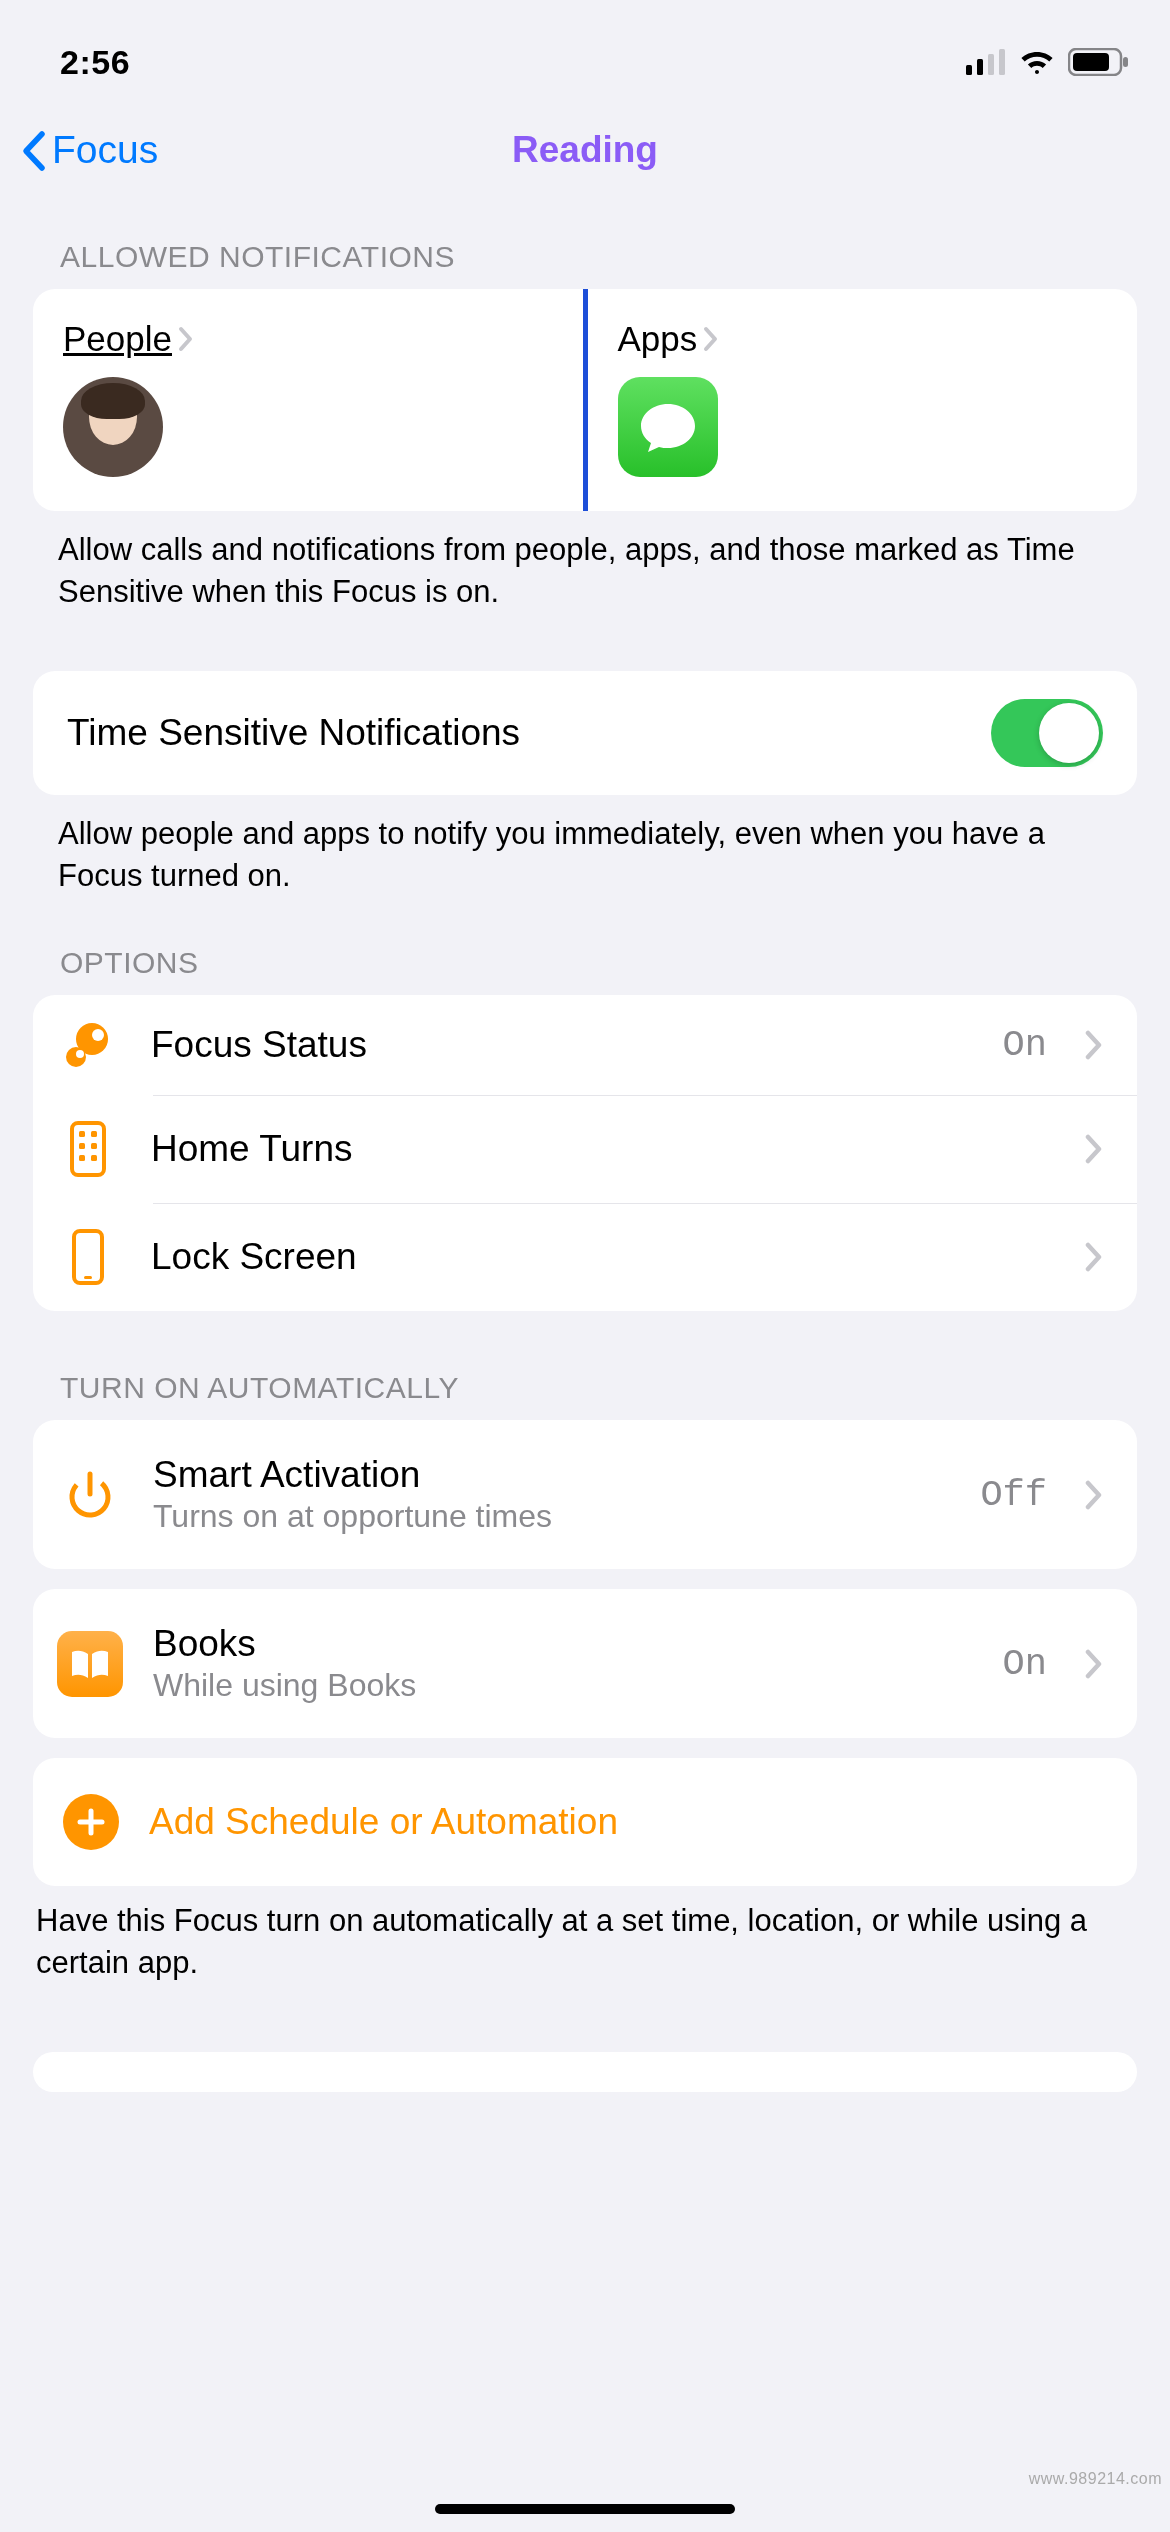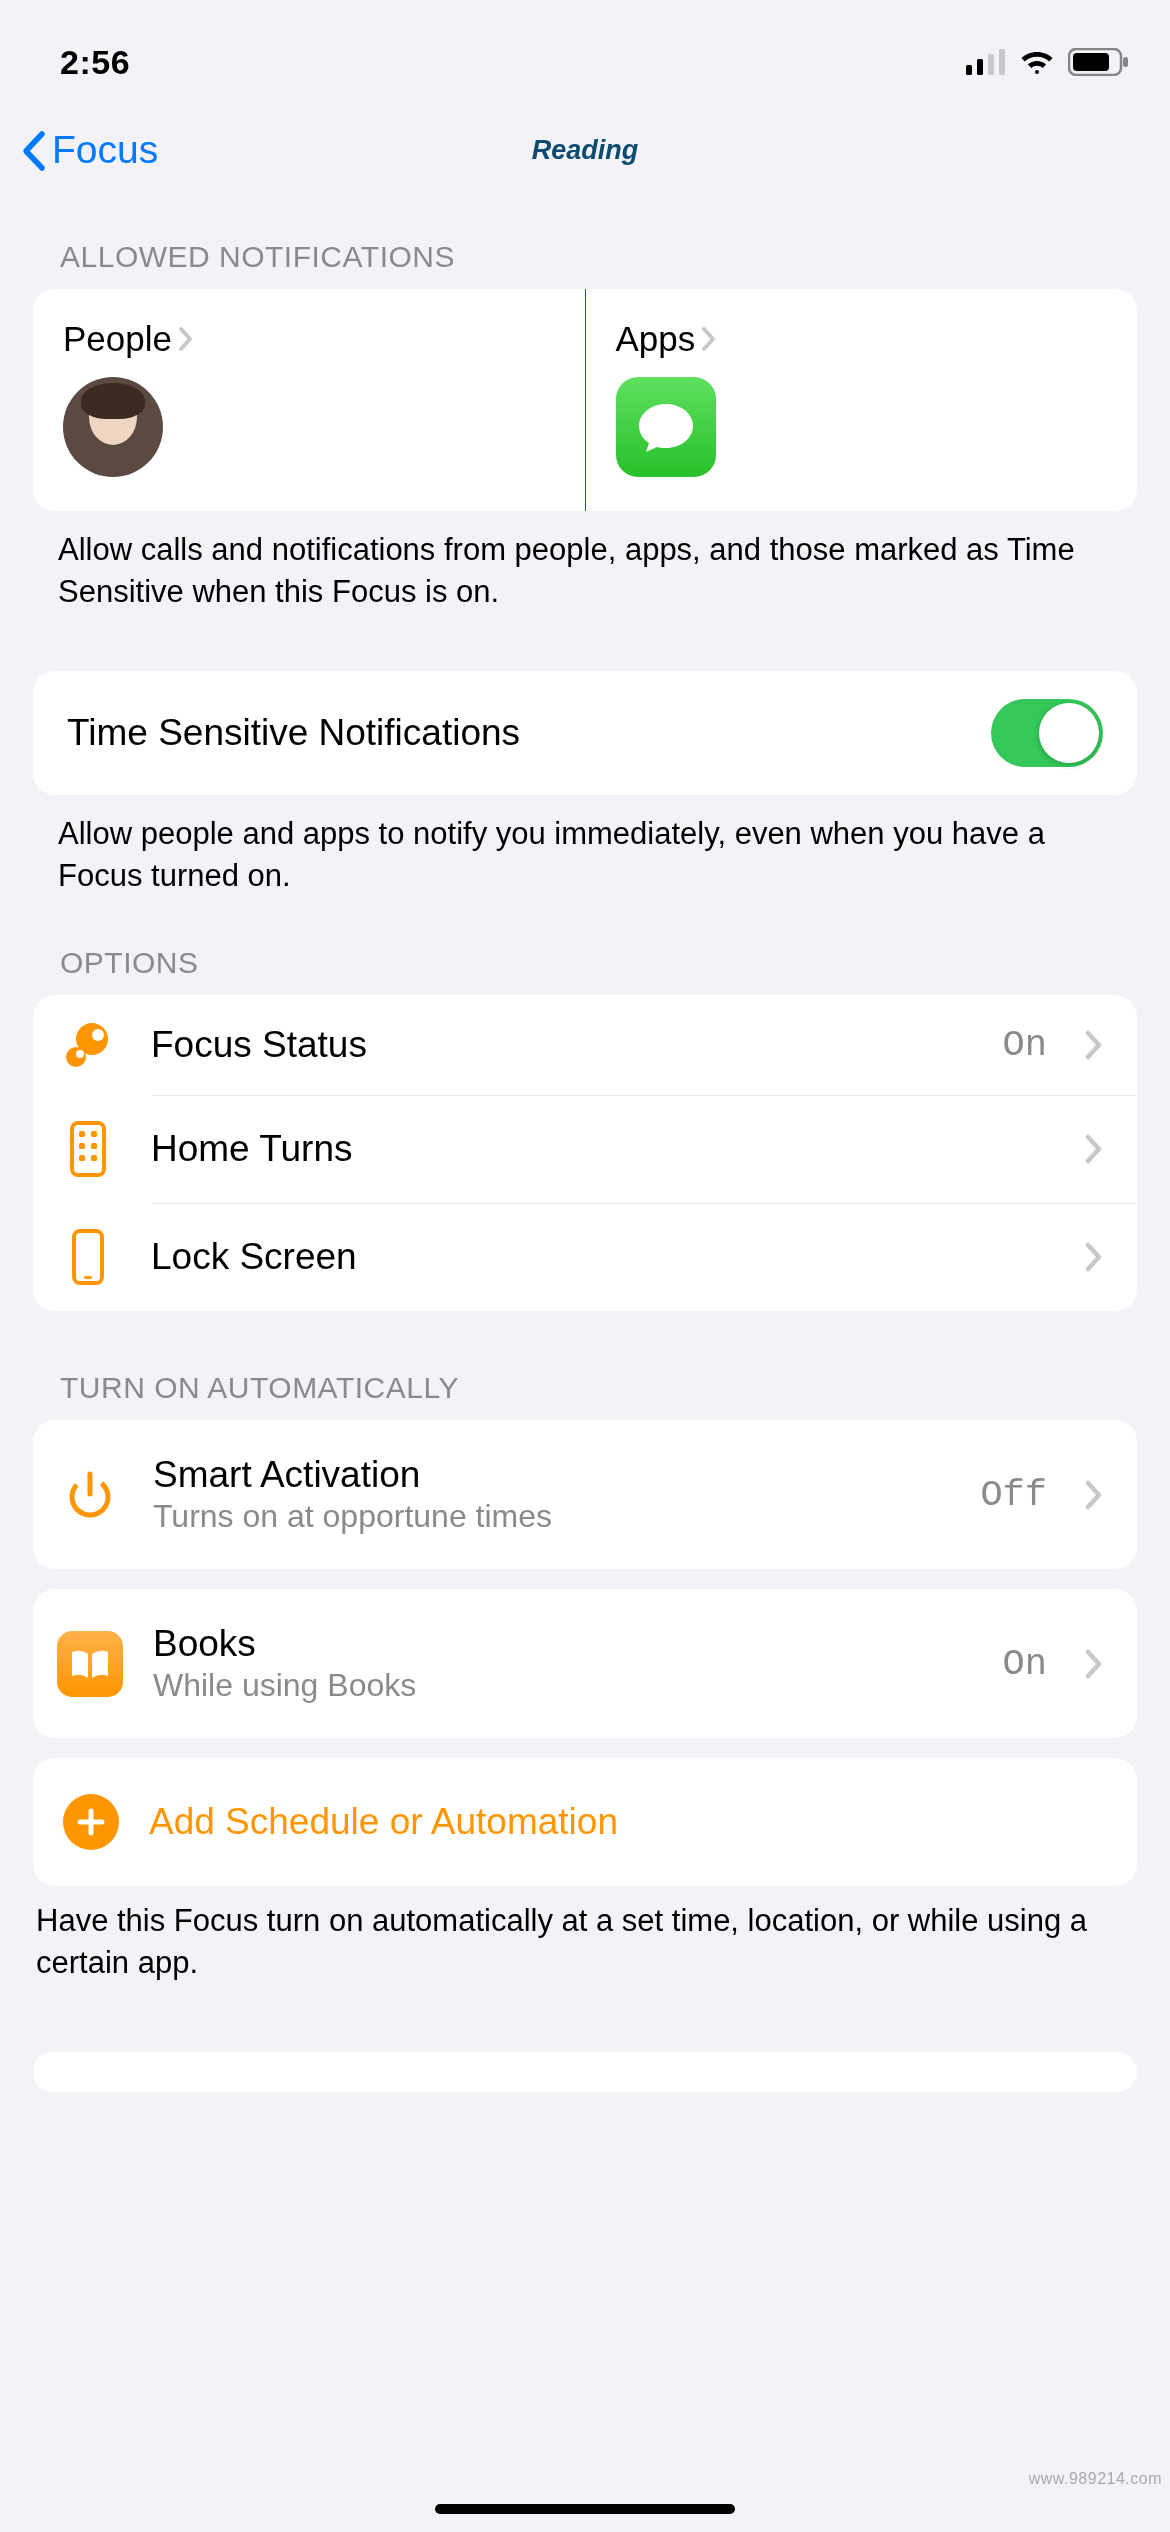--- a/index.html
+++ b/index.html
@@ -47,24 +47,23 @@
       align-items: flex-end;
       font-size: 39px;
       color: #007aff;
       gap: 6px;
     }
     .nav-back svg { display: block; }
     .nav-title {
       position: absolute;
       left: 50%;
       transform: translateX(-50%);
-      font-size: 27px;
+      font-size: 37px;
       font-weight: 600;
-      color: #0c4a6e;
-      font-style: italic;
+      color: #8b5cf6;
     }
     .content {
       padding: 0;
     }
     .section-header {
       font-size: 30px;
       color: #8a8a8e;
       text-transform: uppercase;
       padding: 40px 60px 15px;
       letter-spacing: 0.5px;
@@ -77,21 +76,22 @@
     }
     .allowed-row {
       display: flex;
     }
     .allowed-cell {
       flex: 1;
       padding: 30px 30px 34px;
       position: relative;
     }
     .allowed-cell:first-child {
-      border-right: 1px solid #1d4ed8;
+      border-right: 5px solid #1d4ed8;
+      text-decoration: underline;
     }
     .allowed-cell-header {
       display: flex;
       align-items: center;
       gap: 6px;
       margin-bottom: 18px;
     }
     .allowed-cell-label {
       font-size: 35px;
       color: #000;

